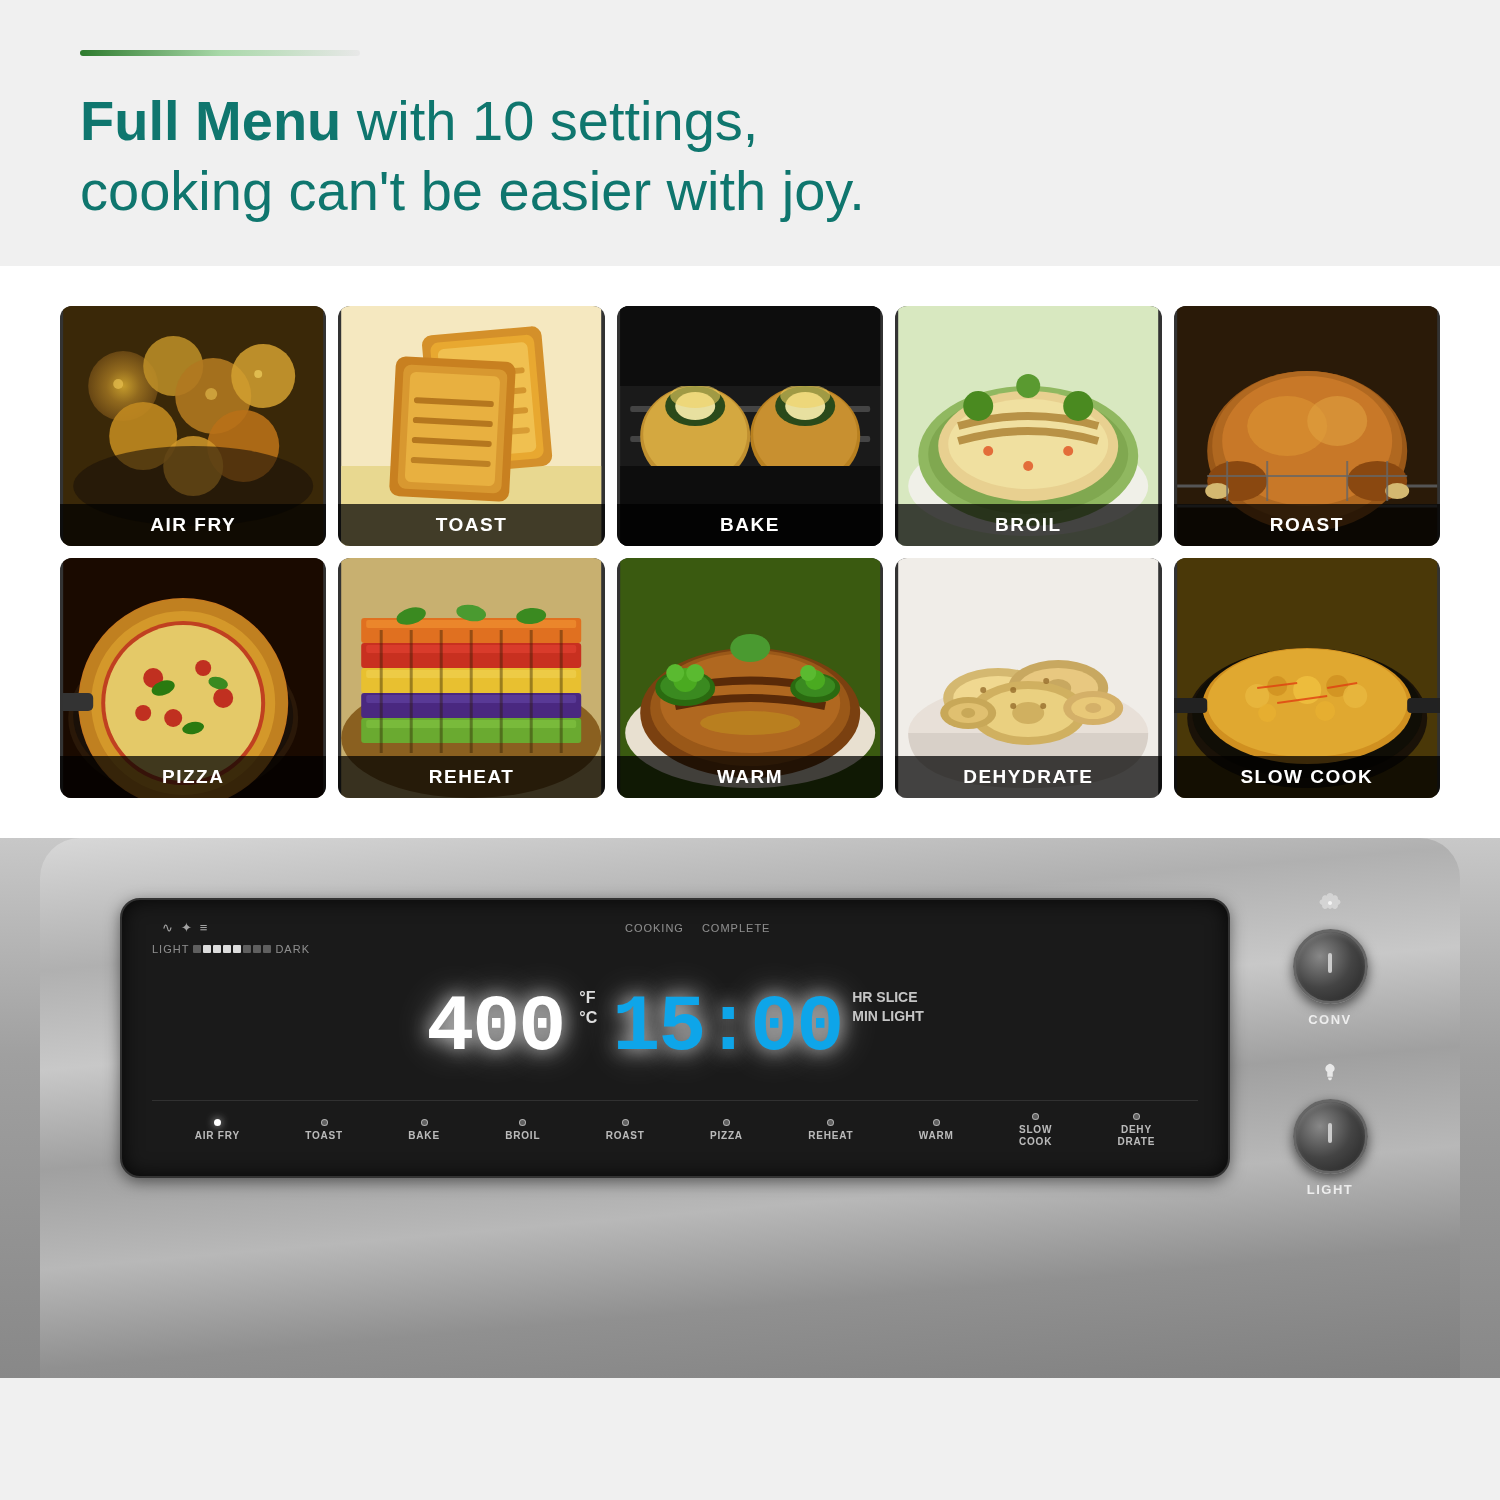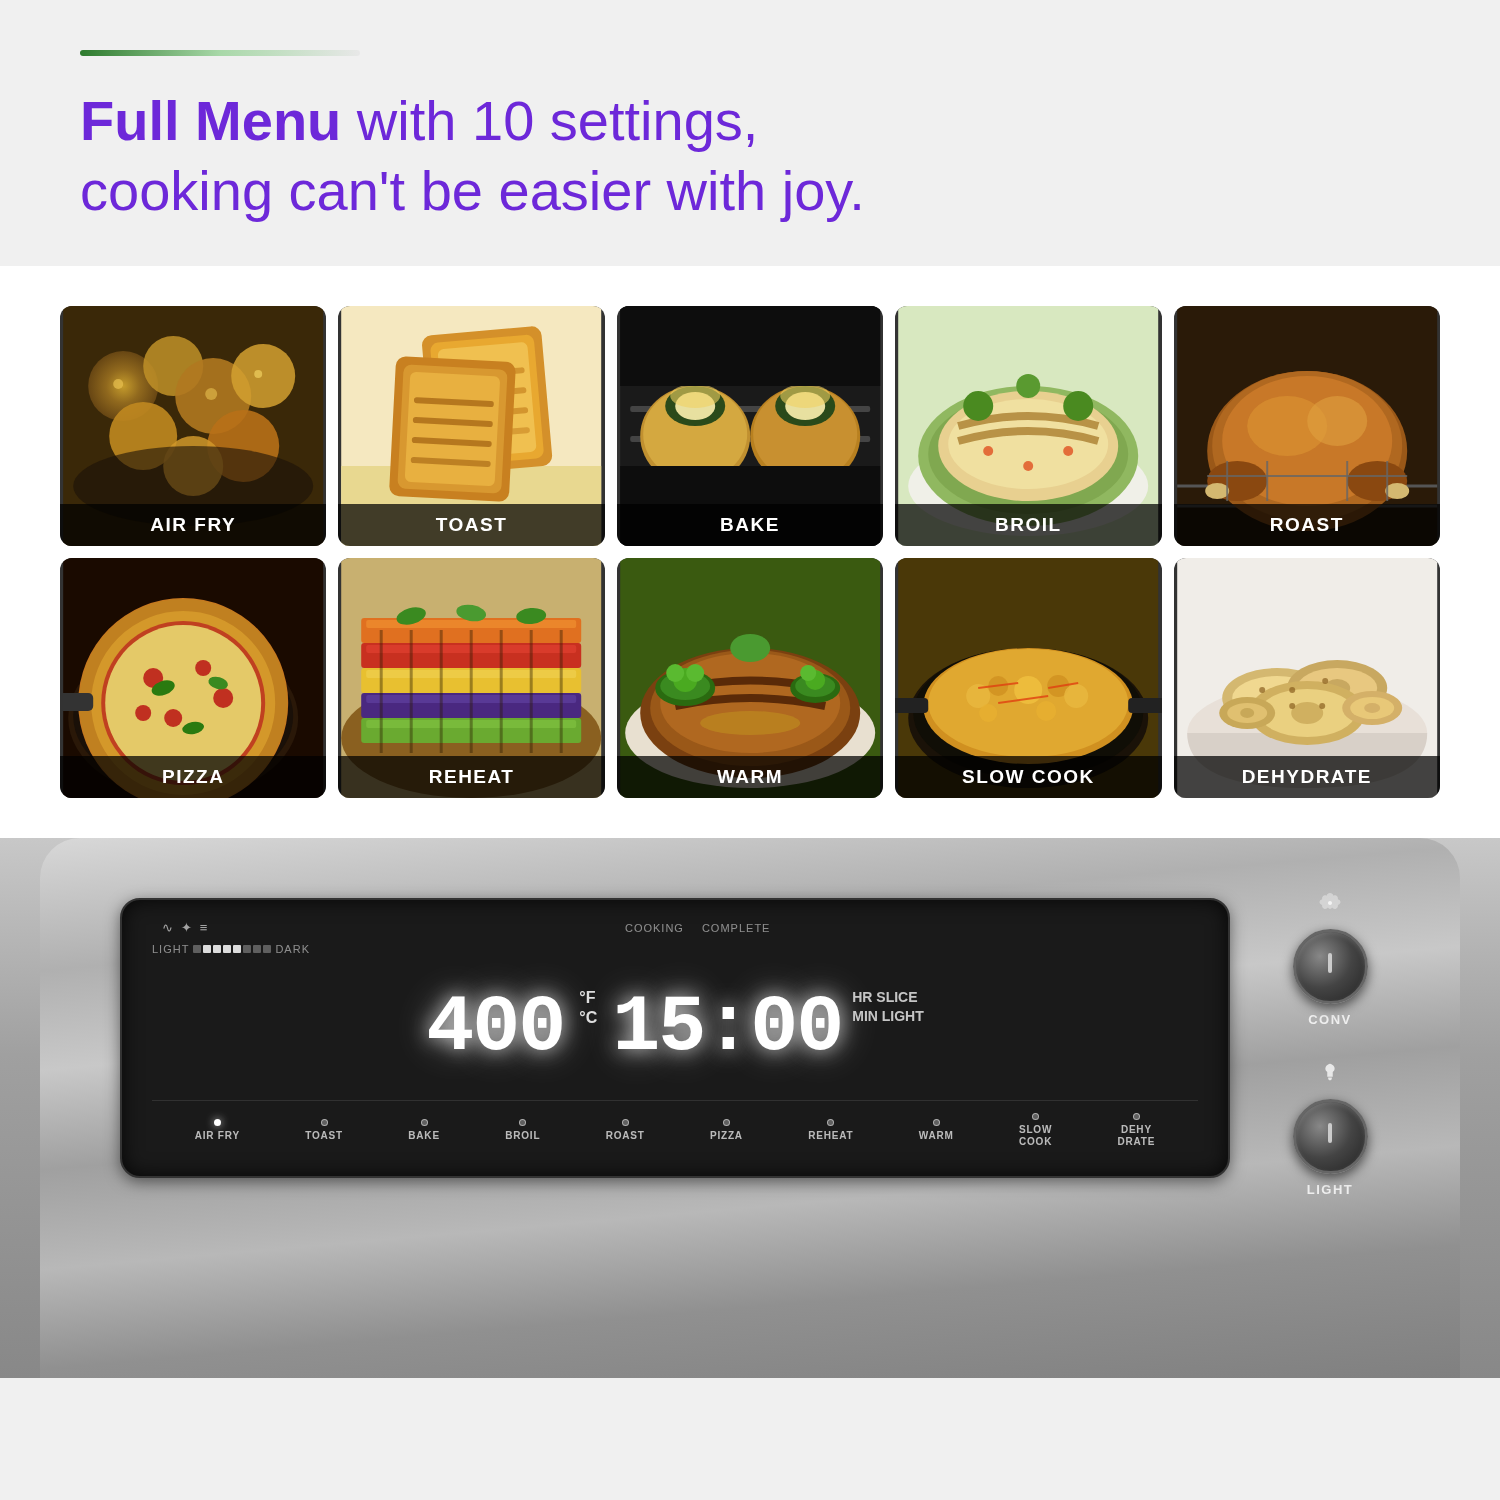--- a/index.html
+++ b/index.html
@@ -21,21 +21,21 @@
       width: 280px;
       height: 6px;
       background: linear-gradient(to right, #2d7a2d, #a8d8a8, #e8e8e8);
       border-radius: 3px;
       margin-bottom: 30px;
     }
 
     .headline {
       font-size: 56px;
       line-height: 1.25;
-      color: #6d28d9;
+      color: #0f766e;
       font-weight: 400;
     }
 
     .headline strong {
       font-weight: 800;
     }
 
     
     .grid-section {
       background: #ffffff;
@@ -152,21 +152,21 @@
       font-size: 16px;
       color: rgba(255,255,255,0.85);
       font-weight: 600;
       margin: 0 5px;
       line-height: 1.3;
     }
 
     .time-display {
       font-size: 80px;
       font-weight: 900;
-      color: #ffffff;
+      color: #0ea5e9;
       font-family: 'Courier New', monospace;
       letter-spacing: -2px;
       text-shadow: 0 0 20px rgba(255,255,255,0.8), 0 0 40px rgba(255,255,255,0.4);
       line-height: 1;
     }
 
     .time-unit-col {
       display: flex;
       flex-direction: column;
       font-size: 14px;
@@ -569,20 +569,55 @@
         <circle cx="195" cy="122" r="10" fill="#4aaa20"></circle>
         <circle cx="188" cy="115" r="8" fill="#5aba30"></circle>
 
         <ellipse cx="130" cy="165" rx="50" ry="12" fill="#c09020" opacity="0.6"></ellipse>
       </svg>
       <div class="label">WARM</div>
     </div>
 
     <div class="grid-item">
       <svg class="food-visual" viewBox="0 0 260 240" xmlns="http://www.w3.org/2000/svg">
+        <rect width="260" height="240" fill="#f0ede8"></rect>
+
+        <ellipse cx="130" cy="175" rx="120" ry="50" fill="#e8e0d8"></ellipse>
+        <path d="M10 175 Q10 230 130 230 Q250 230 250 175 Z" fill="#d8d0c8"></path>
+
+        <ellipse cx="100" cy="140" rx="55" ry="30" fill="#d4b870"></ellipse>
+        <ellipse cx="100" cy="140" rx="45" ry="22" fill="#f0d890"></ellipse>
+        <ellipse cx="100" cy="140" rx="15" ry="10" fill="#d4b870"></ellipse>
+
+        <ellipse cx="160" cy="130" rx="50" ry="28" fill="#c8a860"></ellipse>
+        <ellipse cx="160" cy="130" rx="40" ry="20" fill="#e8c880"></ellipse>
+        <ellipse cx="160" cy="130" rx="13" ry="9" fill="#c8a860"></ellipse>
+
+        <ellipse cx="130" cy="155" rx="58" ry="32" fill="#d0b060"></ellipse>
+        <ellipse cx="130" cy="155" rx="48" ry="24" fill="#ead080"></ellipse>
+        <ellipse cx="130" cy="155" rx="16" ry="11" fill="#d0b060"></ellipse>
+
+        <ellipse cx="70" cy="155" rx="28" ry="16" fill="#c8a858"></ellipse>
+        <ellipse cx="70" cy="155" rx="20" ry="10" fill="#e0c070"></ellipse>
+        <ellipse cx="70" cy="155" rx="7" ry="5" fill="#c8a858"></ellipse>
+        <ellipse cx="195" cy="150" rx="30" ry="17" fill="#d4b068"></ellipse>
+        <ellipse cx="195" cy="150" rx="22" ry="11" fill="#e8c878"></ellipse>
+        <ellipse cx="195" cy="150" rx="8" ry="5" fill="#d4b068"></ellipse>
+
+        <circle cx="85" cy="132" r="3" fill="#8a6020" opacity="0.7"></circle>
+        <circle cx="115" cy="132" r="3" fill="#8a6020" opacity="0.7"></circle>
+        <circle cx="148" cy="123" r="3" fill="#8a6020" opacity="0.7"></circle>
+        <circle cx="115" cy="148" r="3" fill="#8a6020" opacity="0.7"></circle>
+        <circle cx="145" cy="148" r="3" fill="#8a6020" opacity="0.7"></circle>
+      </svg>
+      <div class="label">DEHYDRATE</div>
+    </div>
+
+    <div class="grid-item">
+      <svg class="food-visual" viewBox="0 0 260 240" xmlns="http://www.w3.org/2000/svg">
         <rect width="260" height="240" fill="#4a3808"></rect>
 
         <ellipse cx="130" cy="160" rx="120" ry="70" fill="#1a1208"></ellipse>
         <ellipse cx="130" cy="155" rx="115" ry="65" fill="#100e06"></ellipse>
 
         <ellipse cx="130" cy="148" rx="105" ry="58" fill="#d09020"></ellipse>
         <ellipse cx="130" cy="145" rx="100" ry="54" fill="#e0a830"></ellipse>
 
         <circle cx="80" cy="138" r="12" fill="#e8b840" opacity="0.8"></circle>
         <circle cx="100" cy="128" r="10" fill="#d09020" opacity="0.8"></circle>
@@ -593,55 +628,20 @@
         <circle cx="148" cy="153" r="10" fill="#e8b030" opacity="0.7"></circle>
 
         <line x1="80" y1="130" x2="120" y2="125" stroke="#e04010" stroke-width="2" opacity="0.8"></line>
         <line x1="100" y1="145" x2="150" y2="138" stroke="#e04010" stroke-width="2" opacity="0.8"></line>
         <line x1="150" y1="130" x2="180" y2="125" stroke="#e04010" stroke-width="2" opacity="0.8"></line>
 
         <rect x="-15" y="140" width="45" height="15" rx="4" fill="#222"></rect>
         <rect x="230" y="140" width="45" height="15" rx="4" fill="#222"></rect>
       </svg>
       <div class="label">SLOW COOK</div>
-    </div>
-
-    <div class="grid-item">
-      <svg class="food-visual" viewBox="0 0 260 240" xmlns="http://www.w3.org/2000/svg">
-        <rect width="260" height="240" fill="#f0ede8"></rect>
-
-        <ellipse cx="130" cy="175" rx="120" ry="50" fill="#e8e0d8"></ellipse>
-        <path d="M10 175 Q10 230 130 230 Q250 230 250 175 Z" fill="#d8d0c8"></path>
-
-        <ellipse cx="100" cy="140" rx="55" ry="30" fill="#d4b870"></ellipse>
-        <ellipse cx="100" cy="140" rx="45" ry="22" fill="#f0d890"></ellipse>
-        <ellipse cx="100" cy="140" rx="15" ry="10" fill="#d4b870"></ellipse>
-
-        <ellipse cx="160" cy="130" rx="50" ry="28" fill="#c8a860"></ellipse>
-        <ellipse cx="160" cy="130" rx="40" ry="20" fill="#e8c880"></ellipse>
-        <ellipse cx="160" cy="130" rx="13" ry="9" fill="#c8a860"></ellipse>
-
-        <ellipse cx="130" cy="155" rx="58" ry="32" fill="#d0b060"></ellipse>
-        <ellipse cx="130" cy="155" rx="48" ry="24" fill="#ead080"></ellipse>
-        <ellipse cx="130" cy="155" rx="16" ry="11" fill="#d0b060"></ellipse>
-
-        <ellipse cx="70" cy="155" rx="28" ry="16" fill="#c8a858"></ellipse>
-        <ellipse cx="70" cy="155" rx="20" ry="10" fill="#e0c070"></ellipse>
-        <ellipse cx="70" cy="155" rx="7" ry="5" fill="#c8a858"></ellipse>
-        <ellipse cx="195" cy="150" rx="30" ry="17" fill="#d4b068"></ellipse>
-        <ellipse cx="195" cy="150" rx="22" ry="11" fill="#e8c878"></ellipse>
-        <ellipse cx="195" cy="150" rx="8" ry="5" fill="#d4b068"></ellipse>
-
-        <circle cx="85" cy="132" r="3" fill="#8a6020" opacity="0.7"></circle>
-        <circle cx="115" cy="132" r="3" fill="#8a6020" opacity="0.7"></circle>
-        <circle cx="148" cy="123" r="3" fill="#8a6020" opacity="0.7"></circle>
-        <circle cx="115" cy="148" r="3" fill="#8a6020" opacity="0.7"></circle>
-        <circle cx="145" cy="148" r="3" fill="#8a6020" opacity="0.7"></circle>
-      </svg>
-      <div class="label">DEHYDRATE</div>
     </div>
 
   </div>
 </div>
 
 <div class="appliance-section">
 
   <div class="steel-surface">
 
     <div class="control-panel">

